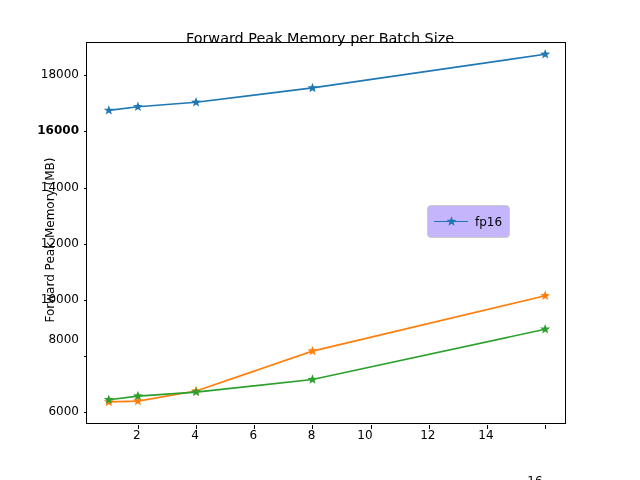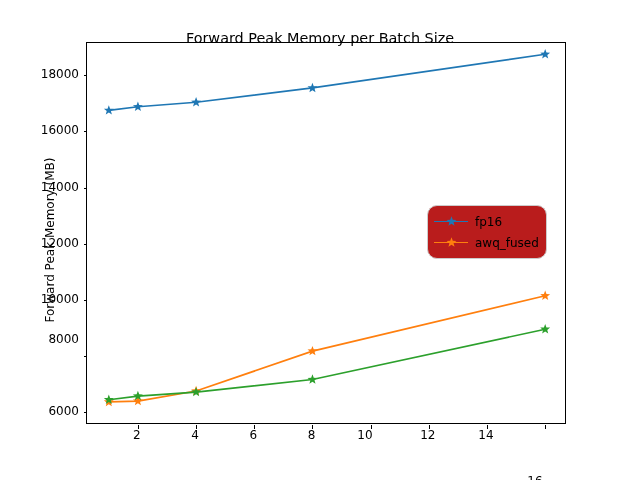--- a/index.html
+++ b/index.html
@@ -90,22 +90,22 @@
     font-size: 12px;
     color: #000000;
     transform: rotate(-90deg);
     transform-origin: center center;
   }
   #legend {
     position: absolute;
     left: 427px;
     top: 205px;
     border: 1px solid #cccccc;
-    background: #b91c1c;
-    border-radius: 10px;
+    background: #c4b5fd;
+    border-radius: 4px;
     padding: 5px 7px 5px 6px;
     box-sizing: border-box;
   }
   .legend-row {
     display: flex;
     align-items: center;
     height: 21px;
   }
   .legend-sample {
     width: 34px;
@@ -152,21 +152,21 @@
 <div id="figure">
 
   <div id="chart-title">Forward Peak Memory per Batch Size</div>
 
   <div id="ytick-labels">
       <div class="ytick-label" style="top: 411.36px;">6000</div>
       <div class="ytick-label" style="top: 339px;">8000</div>
       <div class="ytick-label" style="top: 299.007px;">10000</div>
       <div class="ytick-label" style="top: 242.831px;">12000</div>
       <div class="ytick-label" style="top: 186.654px;">14000</div>
-      <div class="ytick-label" style="top: 130.478px;">16000</div>
+      <div class="ytick-label" style="top: 130.478px; font-weight: bold;">16000</div>
       <div class="ytick-label" style="top: 74.3015px;">18000</div>
     </div>
 
   <div id="xtick-labels-host">
       <div class="xtick-label" style="left: 136.909px;">2</div>
       <div class="xtick-label" style="left: 195.091px;">4</div>
       <div class="xtick-label" style="left: 253.273px;">6</div>
       <div class="xtick-label" style="left: 311.455px;">8</div>
       <div class="xtick-label" style="left: 365px;">10</div>
       <div class="xtick-label" style="left: 427.818px;">12</div>
@@ -223,24 +223,15 @@
   <div id="legend">
       <div class="legend-row">
         <div class="legend-sample">
           <div class="lline" style="background: rgb(31, 119, 180);"></div>
           <svg class="lstar" viewBox="0 0 11 11">
             <polygon points="5.50,0.30 6.78,3.73 10.45,3.89 7.58,6.17 8.56,9.71 5.50,7.68 2.44,9.71 3.42,6.17 0.55,3.89 4.22,3.73" fill="#1f77b4"></polygon>
           </svg>
         </div>
         <span class="legend-text">fp16</span>
       </div>
-      <div class="legend-row">
-        <div class="legend-sample">
-          <div class="lline" style="background: rgb(255, 127, 14);"></div>
-          <svg class="lstar" viewBox="0 0 11 11">
-            <polygon points="5.50,0.30 6.78,3.73 10.45,3.89 7.58,6.17 8.56,9.71 5.50,7.68 2.44,9.71 3.42,6.17 0.55,3.89 4.22,3.73" fill="#ff7f0e"></polygon>
-          </svg>
-        </div>
-        <span class="legend-text">awq_fused</span>
-      </div>
     </div>
 
 </div>
 
 </body></html>

